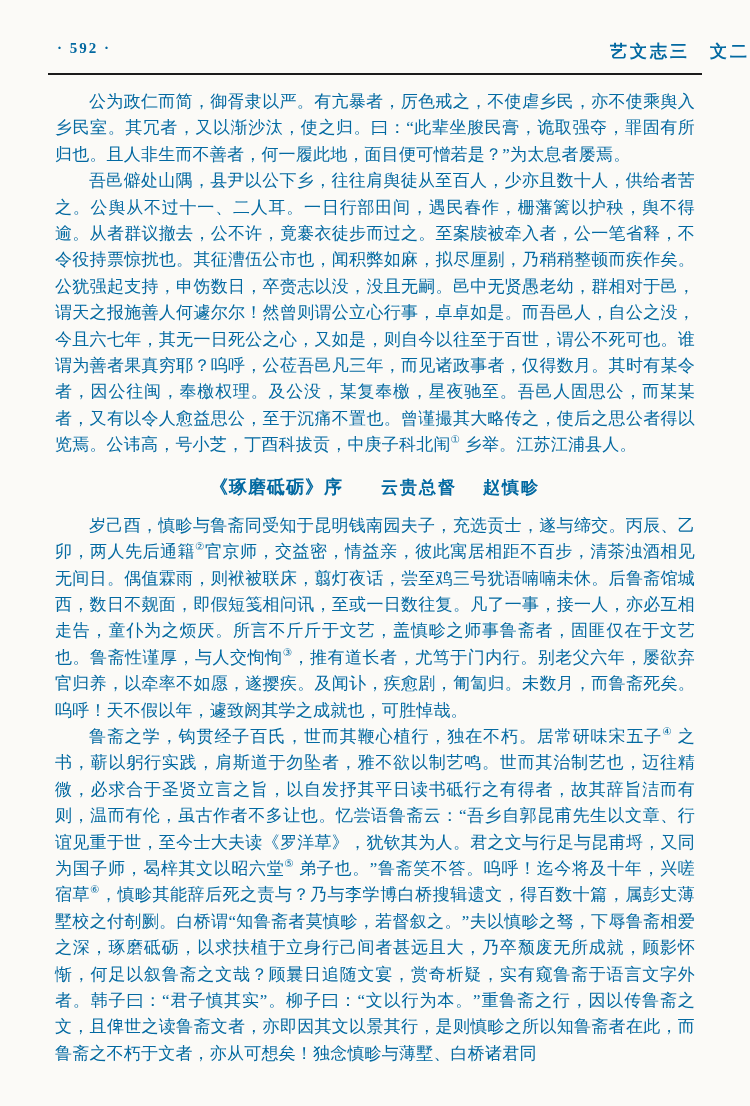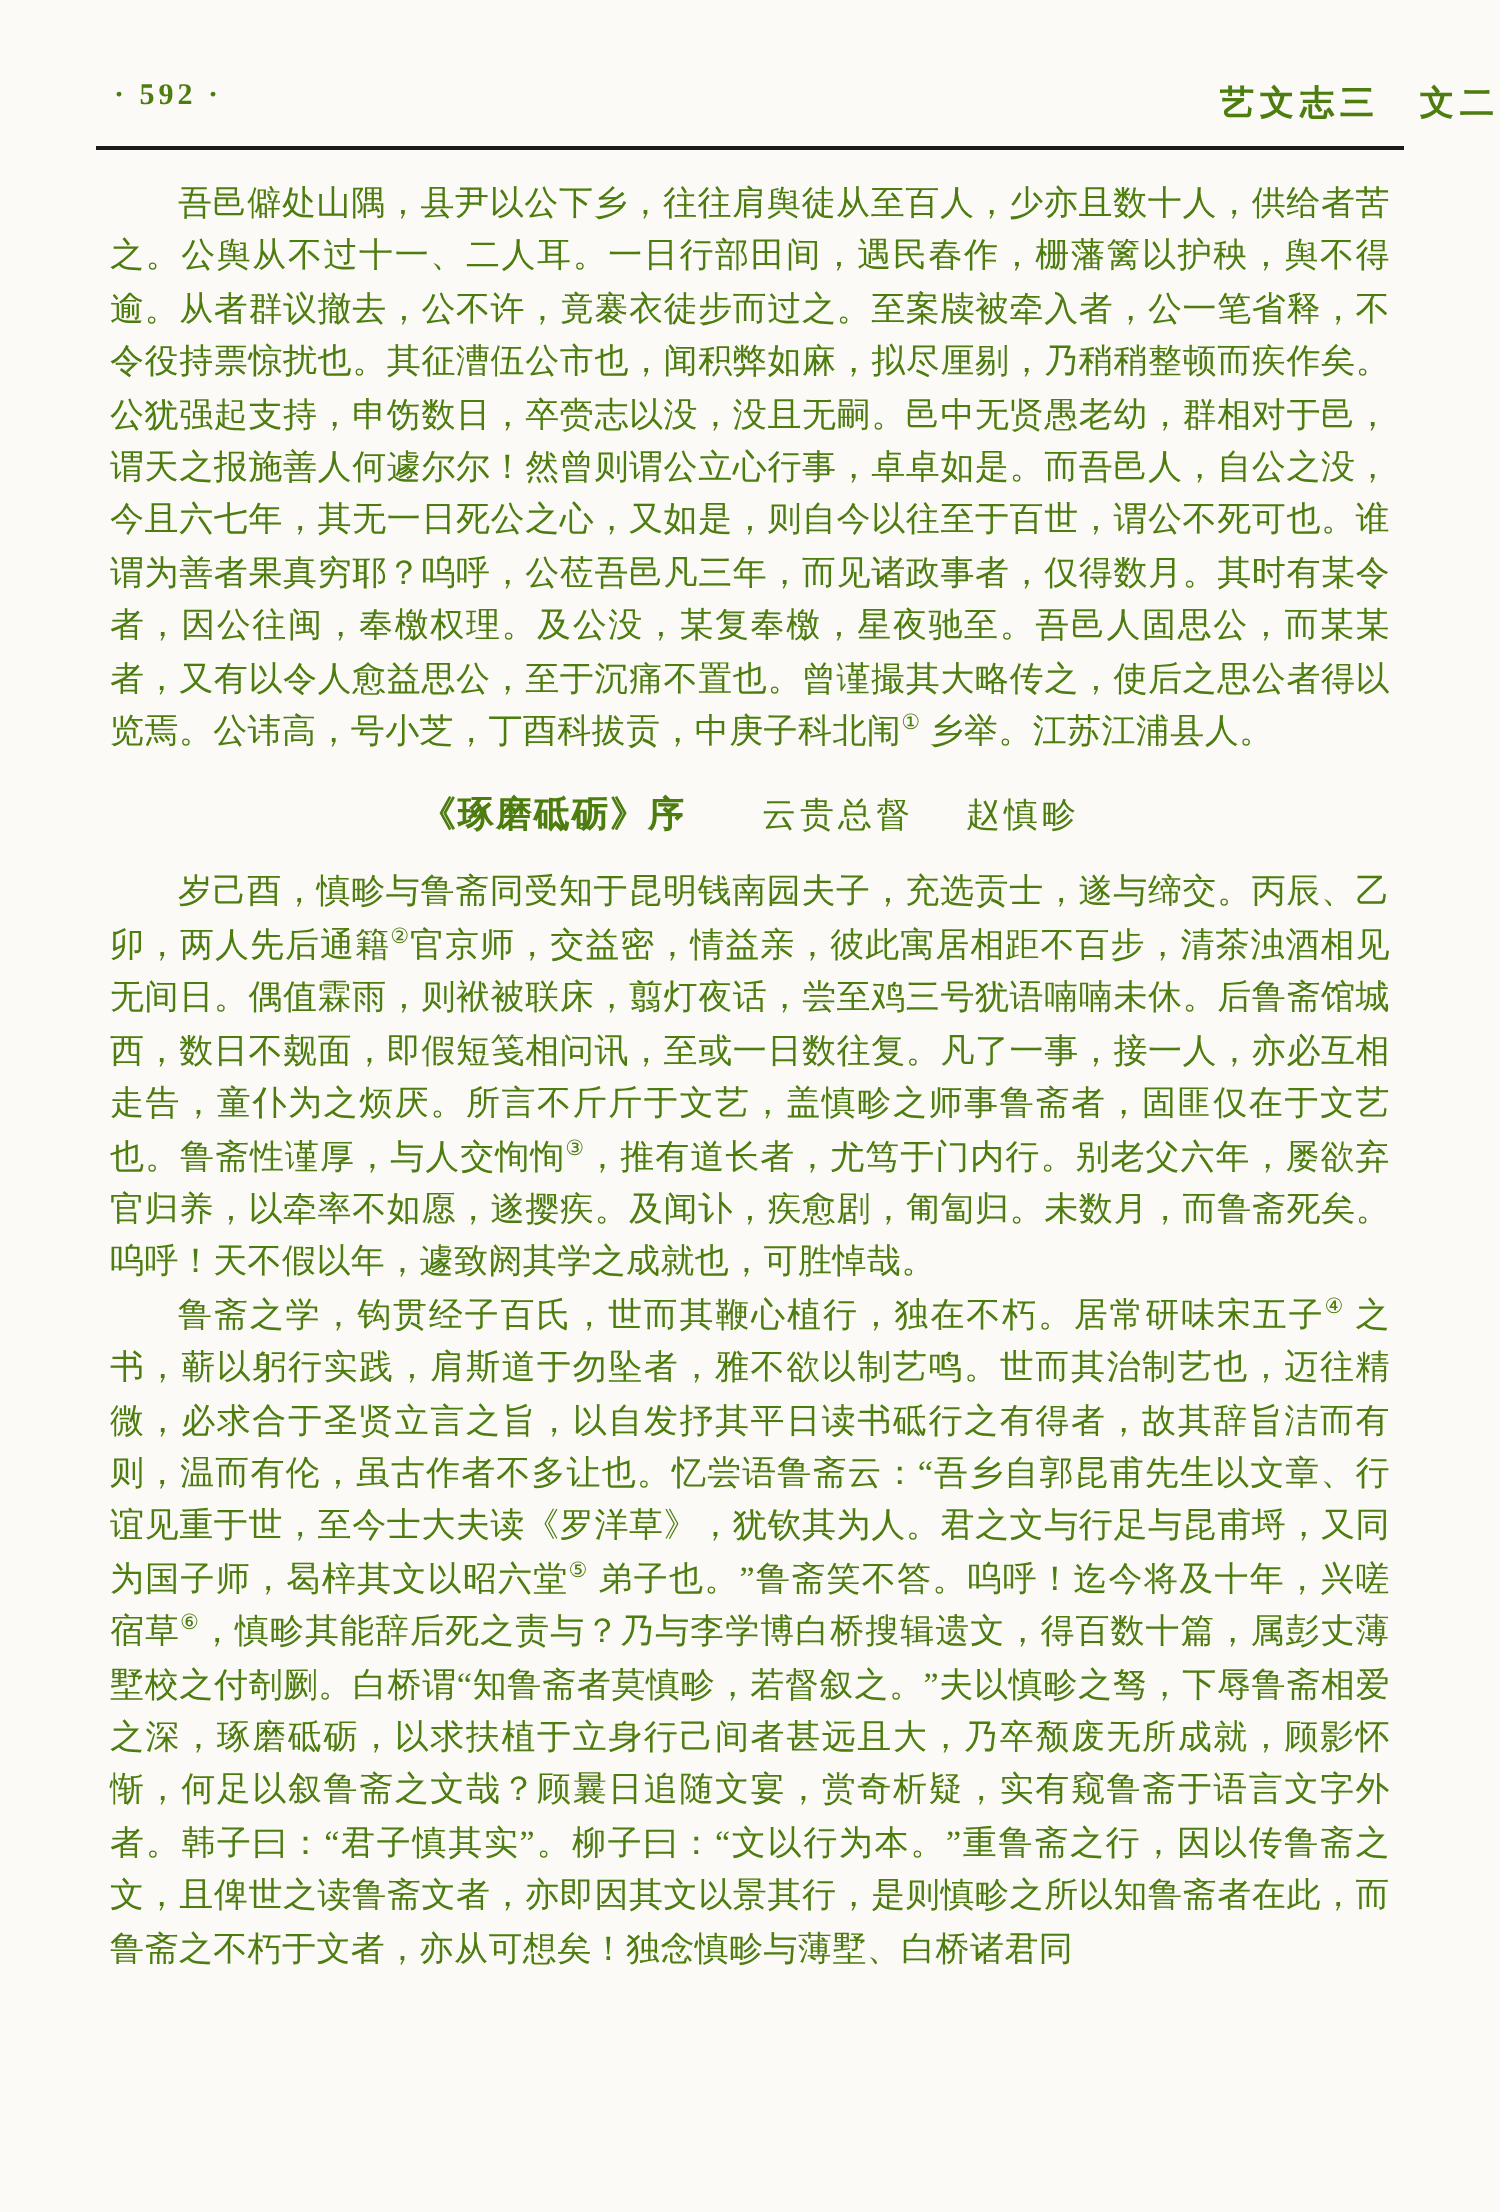--- a/index.html
+++ b/index.html
@@ -2,21 +2,21 @@
 <html><head>
 <meta charset="utf-8">
 <style>
   html, body { margin: 0; padding: 0; background: #e8e8e6; }
   .page {
     position: relative;
     width: 750px;
     height: 1106px;
     margin: 0 auto;
     background: #fbfaf7;
-    color: #4d7c0f;
+    color: #0369a1;
     font-family: "Liberation Serif", serif;
     overflow: hidden;
     box-sizing: border-box;
   }
   .page-header {
     position: relative;
     padding-top: 40px;
     height: 24px;
   }
   .page-number {
@@ -59,38 +59,39 @@
     margin: 16px 0 14px 0;
     white-space: nowrap;
   }
   .article-title {
     font-size: 18px;
     font-weight: bold;
     letter-spacing: 1px;
   }
   .author-role, .author-name {
     font-size: 17px;
-    font-weight: normal;
+    font-weight: bold;
     letter-spacing: 2px;
   }
   .author-role { margin-left: 34px; }
   .author-name { margin-left: 22px; }
 </style>
 </head>
 <body>
 
 <div class="page">
 
   <div class="page-header">
     <span class="page-number">· 592 ·</span>
     <div class="section-title">艺文志三　文二</div>
   </div>
   <div class="header-rule"></div>
 
   <div class="content">
+    <p class="par">公为政仁而简，御胥隶以严。有亢暴者，厉色戒之，不使虐乡民，亦不使乘舆入乡民室。其冗者，又以渐沙汰，使之归。曰：“此辈坐朘民膏，诡取强夺，罪固有所归也。且人非生而不善者，何一履此地，面目便可憎若是？”为太息者屡焉。</p>
     <p class="par">吾邑僻处山隅，县尹以公下乡，往往肩舆徒从至百人，少亦且数十人，供给者苦之。公舆从不过十一、二人耳。一日行部田间，遇民春作，栅藩篱以护秧，舆不得逾。从者群议撤去，公不许，竟褰衣徒步而过之。至案牍被牵入者，公一笔省释，不令役持票惊扰也。其征漕伍公市也，闻积弊如麻，拟尽厘剔，乃稍稍整顿而疾作矣。公犹强起支持，申饬数日，卒赍志以没，没且无嗣。邑中无贤愚老幼，群相对于邑，谓天之报施善人何遽尔尔！然曾则谓公立心行事，卓卓如是。而吾邑人，自公之没，今且六七年，其无一日死公之心，又如是，则自今以往至于百世，谓公不死可也。谁谓为善者果真穷耶？呜呼，公莅吾邑凡三年，而见诸政事者，仅得数月。其时有某令者，因公往闽，奉檄权理。及公没，某复奉檄，星夜驰至。吾邑人固思公，而某某者，又有以令人愈益思公，至于沉痛不置也。曾谨撮其大略传之，使后之思公者得以览焉。公讳高，号小芝，丁酉科拔贡，中庚子科北闱<sup class="fnref">①</sup> 乡举。江苏江浦县人。</p>
 
     <div class="article-head">
       <span class="article-title">《琢磨砥砺》序</span>
       <span class="author-role">云贵总督</span>
       <span class="author-name">赵慎畛</span>
     </div>
 
     <p class="par">岁己酉，慎畛与鲁斋同受知于昆明钱南园夫子，充选贡士，遂与缔交。丙辰、乙卯，两人先后通籍<sup class="fnref">②</sup>官京师，交益密，情益亲，彼此寓居相距不百步，清茶浊酒相见无间日。偶值霖雨，则袱被联床，翦灯夜话，尝至鸡三号犹语喃喃未休。后鲁斋馆城西，数日不觌面，即假短笺相问讯，至或一日数往复。凡了一事，接一人，亦必互相走告，童仆为之烦厌。所言不斤斤于文艺，盖慎畛之师事鲁斋者，固匪仅在于文艺也。鲁斋性谨厚，与人交恂恂<sup class="fnref">③</sup>，推有道长者，尤笃于门内行。别老父六年，屡欲弃官归养，以牵率不如愿，遂撄疾。及闻讣，疾愈剧，匍匐归。未数月，而鲁斋死矣。呜呼！天不假以年，遽致阏其学之成就也，可胜悼哉。</p>
     <p class="par">鲁斋之学，钩贯经子百氏，世而其鞭心植行，独在不朽。居常研味宋五子<sup class="fnref">④</sup> 之书，蕲以躬行实践，肩斯道于勿坠者，雅不欲以制艺鸣。世而其治制艺也，迈往精微，必求合于圣贤立言之旨，以自发抒其平日读书砥行之有得者，故其辞旨洁而有则，温而有伦，虽古作者不多让也。忆尝语鲁斋云：“吾乡自郭昆甫先生以文章、行谊见重于世，至今士大夫读《罗洋草》，犹钦其为人。君之文与行足与昆甫埒，又同为国子师，曷梓其文以昭六堂<sup class="fnref">⑤</sup> 弟子也。”鲁斋笑不答。呜呼！迄今将及十年，兴嗟宿草<sup class="fnref">⑥</sup>，慎畛其能辞后死之责与？乃与李学博白桥搜辑遗文，得百数十篇，属彭丈薄墅校之付剞劂。白桥谓“知鲁斋者莫慎畛，若督叙之。”夫以慎畛之驽，下辱鲁斋相爱之深，琢磨砥砺，以求扶植于立身行己间者甚远且大，乃卒颓废无所成就，顾影怀惭，何足以叙鲁斋之文哉？顾曩日追随文宴，赏奇析疑，实有窥鲁斋于语言文字外者。韩子曰：“君子慎其实”。柳子曰：“文以行为本。”重鲁斋之行，因以传鲁斋之文，且俾世之读鲁斋文者，亦即因其文以景其行，是则慎畛之所以知鲁斋者在此，而鲁斋之不朽于文者，亦从可想矣！独念慎畛与薄墅、白桥诸君同</p>

